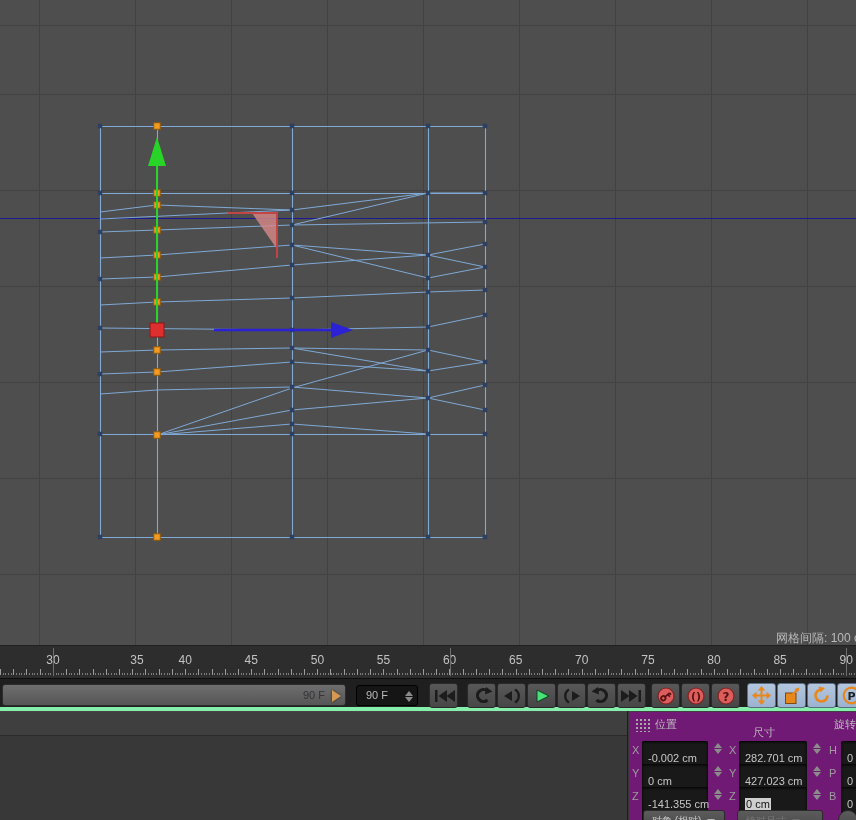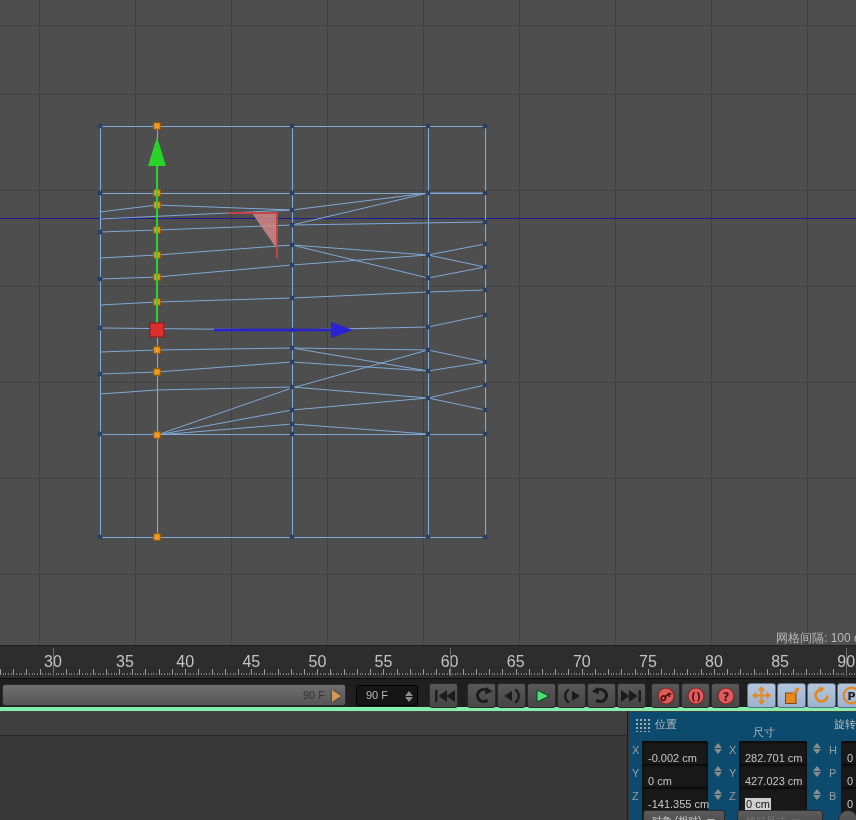--- a/index.html
+++ b/index.html
@@ -17,21 +17,21 @@
   .world-line { position:absolute; left:0; top:218px; width:856px; height:1px;
     background:#1b1b8f; }
   .mesh-svg { position:absolute; left:0; top:0; }
   .grid-status { position:absolute; right:-14px; top:630px; color:#b9b9b9;
     font-size:12px; white-space:nowrap; }
 
   
   .ruler { position:absolute; left:0; top:645px; width:856px; height:34px;
     background:#2d2d2d; border-top:1px solid #202020; border-bottom:1px solid #0d0d0d; }
   .ruler .num { position:absolute; top:7px; transform:translateX(-50%);
-    color:#c3c3c3; font-size:16px; }
+    color:#c3c3c3; font-size:12px; }
   .ruler-ticks { position:absolute; left:0; bottom:3px; width:856px; height:6px;
     background-image:
       repeating-linear-gradient(90deg,#9b9b9b 0 1px,transparent 1px 13.22px),
       repeating-linear-gradient(90deg,#7c7c7c 0 1px,transparent 1px 2.644px);
     background-size:100% 6px,100% 2px;
     background-position:0.12px 100%,0.12px 100%;
     background-repeat:no-repeat; }
   .ruler .major-line { position:absolute; top:2px; bottom:2px; width:1px; background:#6e6e6e; }
 
   
@@ -62,21 +62,21 @@
   .g-rec { left:651px; } .g-tool { left:747px; }
 
   
   .bottombar { position:absolute; left:0; top:711px; width:856px; height:109px; background:#373737; }
   .left-panel { position:absolute; left:0; top:0; width:628px; height:109px;
     background:#383838; border-right:1px solid #1d1d1d; }
   .lp-header { height:25px; background:#3f3f3f; border-bottom:1px solid #2a2a2a;
     border-top:1px solid #454545; }
 
   .coord-panel { position:absolute; left:629px; top:0; width:227px; height:109px;
-    background:#0c4a6e; overflow:hidden; font-size:11px; color:#c6c6c6;
+    background:#701a75; overflow:hidden; font-size:11px; color:#c6c6c6;
     border-top:1px solid #404040; }
   .cp-header { position:absolute; top:4px; left:0; width:100%; height:18px; }
   .grip { position:absolute; left:6px; top:2px; width:16px; height:14px;
     background-image:radial-gradient(#a8a8a8 1px, transparent 1.2px);
     background-size:4px 4px; }
   .hdr { position:absolute; top:1px; color:#bdbdbd; }
   .hdr.pos { left:26px; } .hdr.size { left:124px;margin-top:8px; } .hdr.rot { left:205px; }
   .cp-row { position:absolute; left:0; width:100%; height:19px; }
   .cp-row.rx { top:29px; } .cp-row.ry { top:52px; } .cp-row.rz { top:75px; }
   .axis-label { position:absolute; top:3px; color:#9d9d9d; }
@@ -214,21 +214,21 @@
       <rect x="150" y="323" width="14" height="14" fill="#de2f2f" stroke="#8e1616" stroke-width="1"></rect>
     </svg>
 
     <div class="grid-status">网格间隔: 100 cm</div>
   </div>
 
   <div class="ruler">
     <div class="ruler-ticks"></div>
     <div id="ruler-nums">
         <span class="num" style="left: 53px;">30</span>
-        <span class="num" style="left: 125px; text-align: center;">35</span>
+        <span class="num" style="left: 137px; text-align: center;">35</span>
         <span class="num" style="left: 185.2px;">40</span>
         <span class="num" style="left: 251.3px;">45</span>
         <span class="num" style="left: 317.4px;">50</span>
         <span class="num" style="left: 383.5px;">55</span>
         <span class="num" style="left: 449.6px;">60</span>
         <span class="num" style="left: 515.7px;">65</span>
         <span class="num" style="left: 581.8px;">70</span>
         <span class="num" style="left: 647.9px; text-align: center;">75</span>
         <span class="num" style="left: 714px;">80</span>
         <span class="num" style="left: 780.1px;">85</span>

